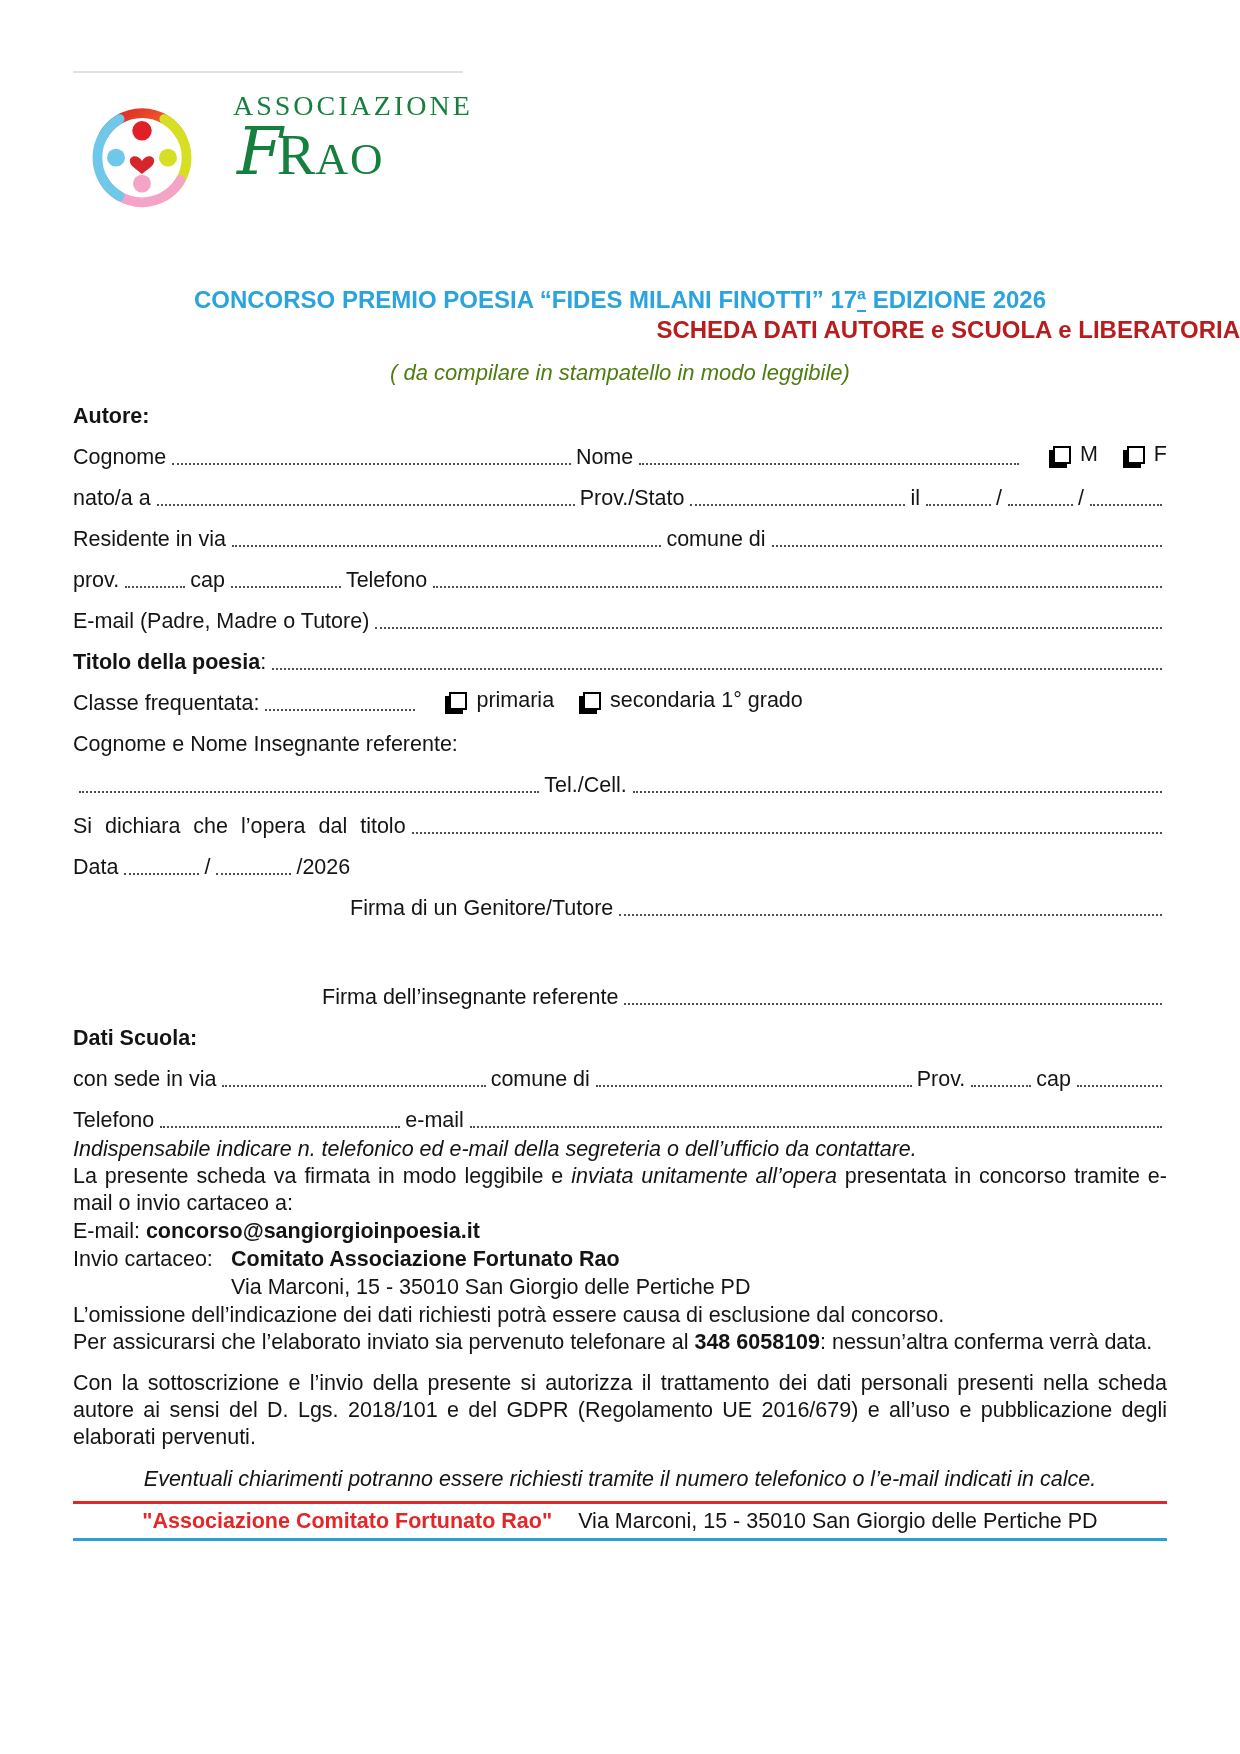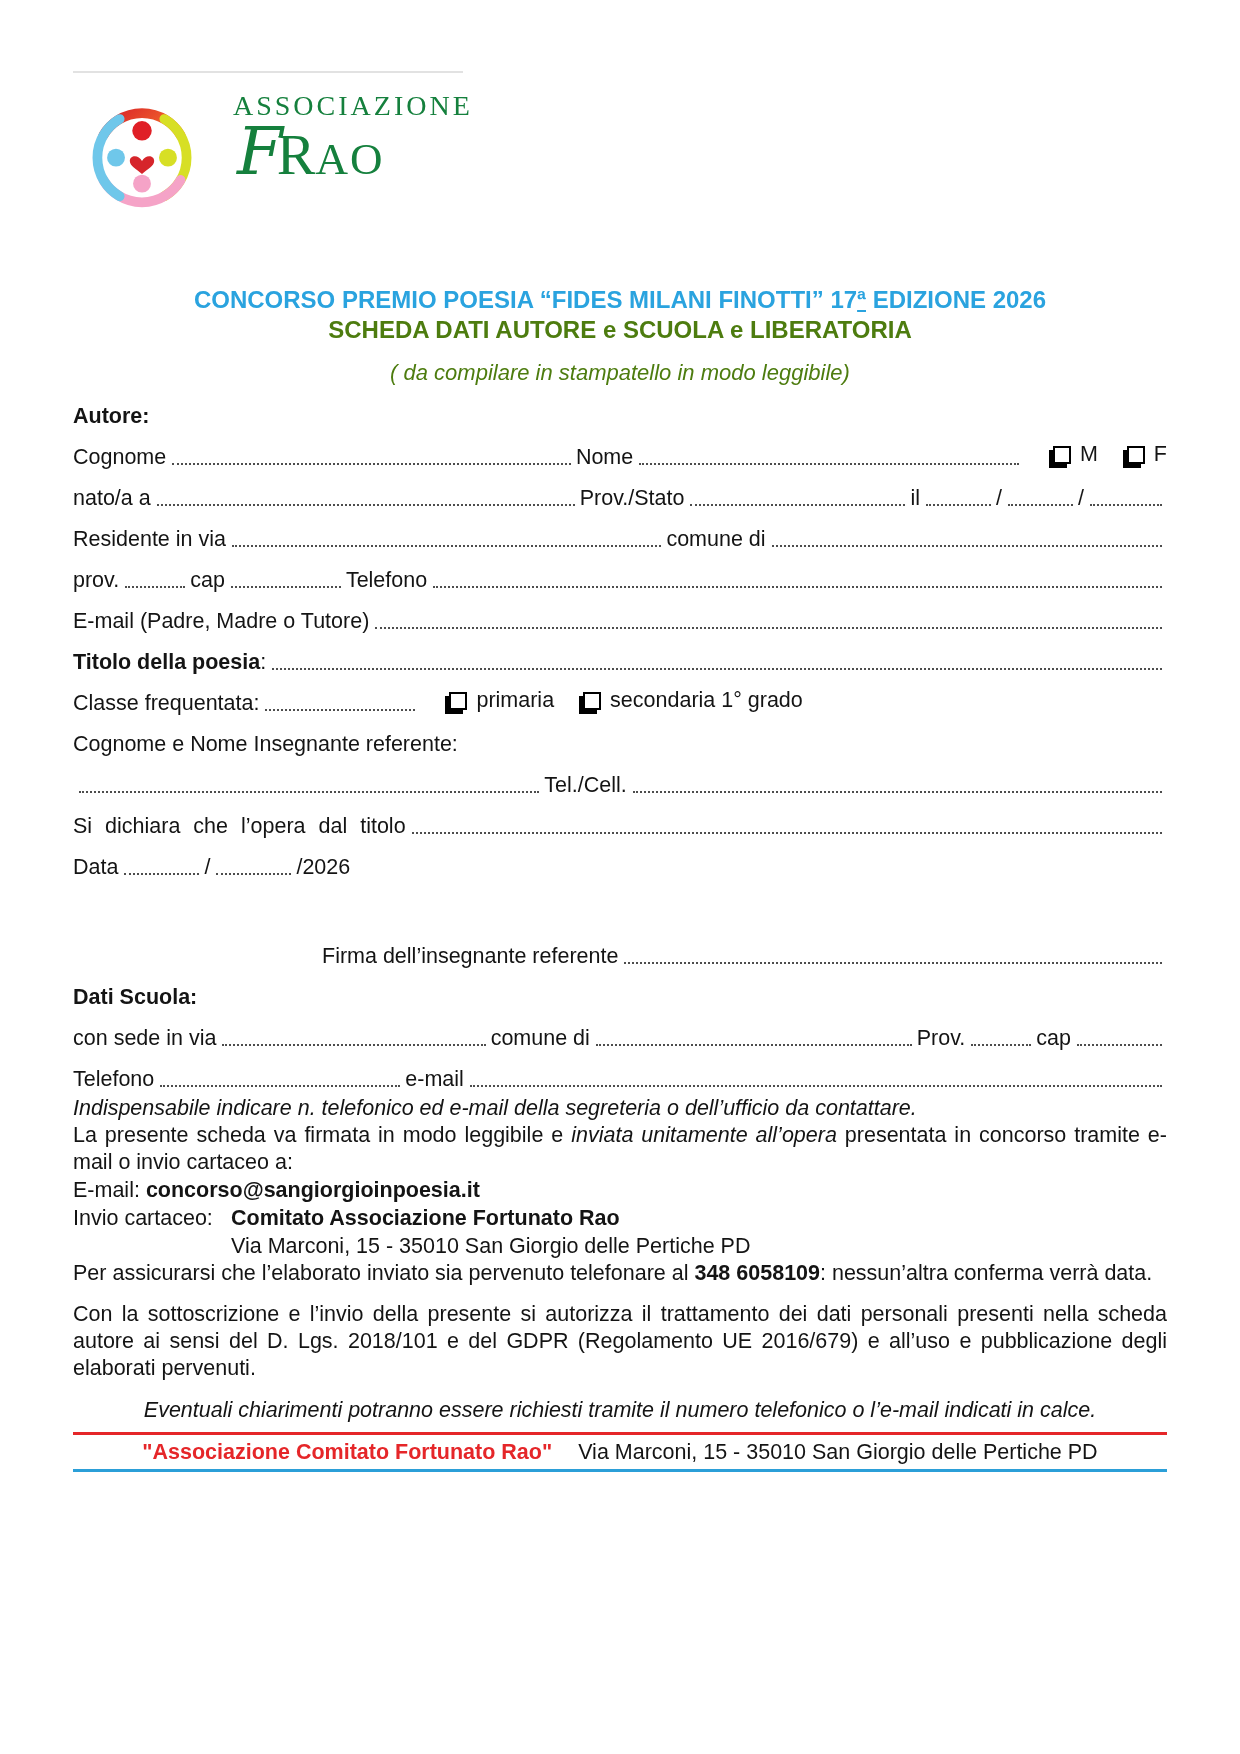--- a/index.html
+++ b/index.html
@@ -14,21 +14,21 @@
   .logo-text{margin-left:22px;margin-top:12px;font-family:"Liberation Serif",serif;color:#15803d;}
   .logo-assoc{font-size:28px;letter-spacing:3px;}
   .logo-rao{margin-top:0px;padding-left:4px;white-space:nowrap;}
   .script-f{font-family:"DejaVu Serif",serif;font-style:italic;font-size:66px;line-height:60px;margin-right:-6px;}
   .rao-r{font-size:58px;line-height:60px;}
   .rao-ao{font-size:45px;letter-spacing:2px;}
   
   .title-block{position:absolute;left:0;right:0;top:286px;text-align:center;}
   .t1{color:#2AA3DF;font-weight:bold;font-size:24px;line-height:28px;}
   .t1 .ord{text-decoration:underline;}
-  .t2{color:#4d7c0f;font-weight:bold;font-size:24px;line-height:28px;margin-top:2px;}
+  .t2{color:#b91c1c;font-weight:bold;font-size:24px;line-height:28px;margin-top:2px;text-align:right;}
   .t3{font-style:italic;font-size:22px;line-height:26px;margin-top:16px;color:#4d7c0f;}
   
   .form{position:absolute;left:73px;right:73px;top:392px;font-size:21.5px;}
   .frow{display:flex;align-items:flex-end;height:41px;}
   .hrow{height:37px;}
   .lbl{white-space:nowrap;}
   .bold{font-weight:bold;}
   .ital{font-style:italic;}
   .wide{word-spacing:7px;}
   .dots{border-bottom:2px dotted #4d4d4d;margin:0 5px 5px 6px;flex:1 1 auto;height:1px;}
@@ -190,20 +190,24 @@
 
     <div class="frow">
       <span class="lbl">Data</span>
       <span class="dots w75"></span>
       <span class="lbl">/</span>
       <span class="dots w75"></span>
       <span class="lbl">/2026</span>
       <span class="spacer"></span>
     </div>
 
+    <div class="frow ind-gen">
+      <span class="lbl">Firma di un Genitore/Tutore</span>
+      <span class="dots"></span>
+    </div>
 
     <div class="gap48"></div>
 
     <div class="frow ind-ins">
       <span class="lbl">Firma dell’insegnante referente</span>
       <span class="dots"></span>
     </div>
 
     <div class="frow">
       <span class="lbl bold">Dati Scuola:</span>
@@ -236,20 +240,21 @@
       <span>E-mail:</span>
       <span class="bold">concorso@sangiorgioinpoesia.it</span>
     </div>
 
     <div class="pline">
       <span class="invio-label">Invio cartaceo:</span><span class="bold">Comitato Associazione Fortunato Rao</span>
     </div>
 
     <div class="pline addr-indent">Via Marconi, 15 - 35010 San Giorgio delle Pertiche PD</div>
 
+    <div class="pline">L’omissione dell’indicazione dei dati richiesti potrà essere causa di esclusione dal concorso.</div>
 
     <p class="para just" style="margin:0;"><span>Per assicurarsi che l’elaborato inviato sia pervenuto telefonare al </span><span class="bold">348  6058109</span><span>: nessun’altra conferma verrà data.</span></p>
 
     <p class="para privacy">Con la sottoscrizione e l’invio della presente si autorizza il trattamento dei dati personali presenti nella scheda autore ai sensi del D. Lgs. 2018/101 e del GDPR (Regolamento UE 2016/679) e all’uso e pubblicazione degli elaborati pervenuti.</p>
 
     <p class="para clarify">Eventuali chiarimenti potranno essere richiesti tramite il numero telefonico o l’e-mail indicati in calce.</p>
 
     <div class="rule-red"></div>
 
     <div class="fline first">

